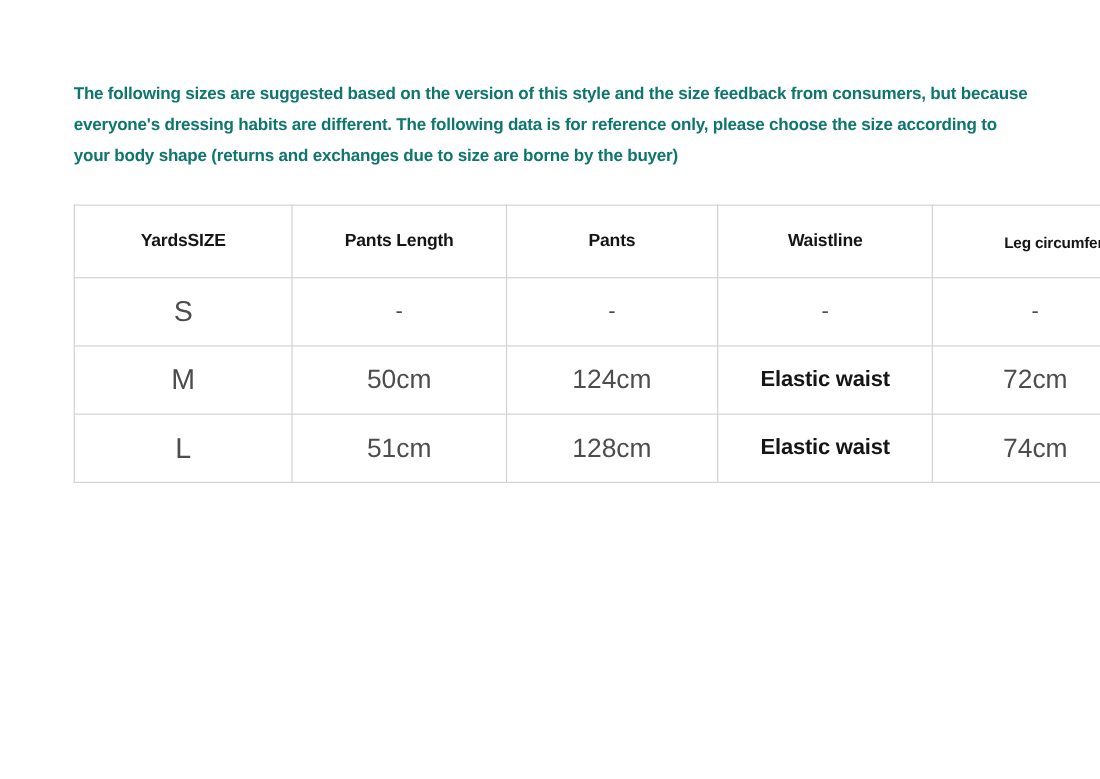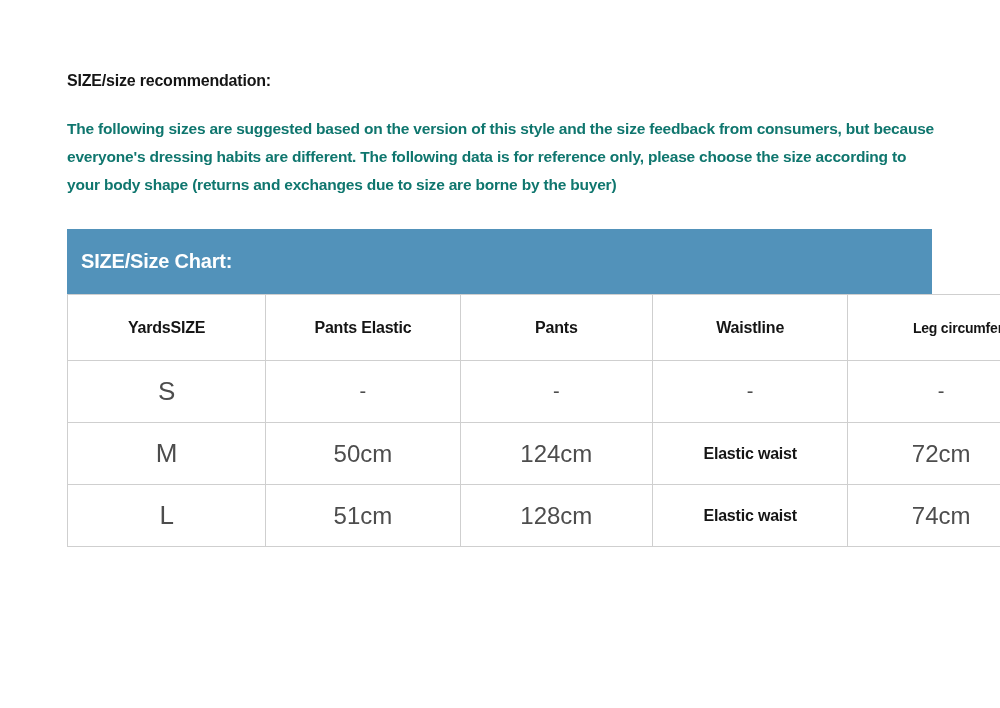--- a/index.html
+++ b/index.html
@@ -74,57 +74,53 @@
     font-weight: 400;
     color: #4d4d4d;
   }
   td[data-kind="measure"] {
     font-size: 24px;
     font-weight: 400;
     color: #4d4d4d;
     margin-top: 42px;
   }
   td[data-kind="label"] {
-    font-size: 16px;
+    font-size: 20px;
     font-weight: 700;
     color: #151515;
     letter-spacing: -0.2px;
     margin-top: 48px;
   }
   td[data-kind="empty"] {
     font-size: 20px;
     font-weight: 400;
     color: #4d4d4d;
   }
 </style>
 </head>
 <body>
 
 <div class="page">
 
-  <div class="recommendation-heading">SIZE/size recommendation:</div>
 
   <div class="recommendation-text">The following sizes are suggested based on the version of this style and the size feedback from consumers, but because everyone's dressing habits are different. The following data is for reference only, please choose the size according to your body shape (returns and exchanges due to size are borne by the buyer)</div>
 
-  <div class="chart-banner">
-    <span class="chart-banner-title">SIZE/Size Chart:</span>
-  </div>
 
   <table class="size-table">
     <colgroup>
       <col style="width:20.5%">
       <col style="width:20.1%">
       <col style="width:19.9%">
       <col style="width:20.2%">
       <col style="width:19.3%">
     </colgroup>
     <thead>
       <tr>
         <th>YardsSIZE</th>
-        <th>Pants Elastic</th>
+        <th>Pants Length</th>
         <th>Pants</th>
         <th>Waistline</th>
         <th>Leg circumference</th>
       </tr>
     </thead>
     <tbody>
       <tr>
         <td class="size-cell">S</td>
         <td data-kind="empty">-</td>
         <td data-kind="empty">-</td>

